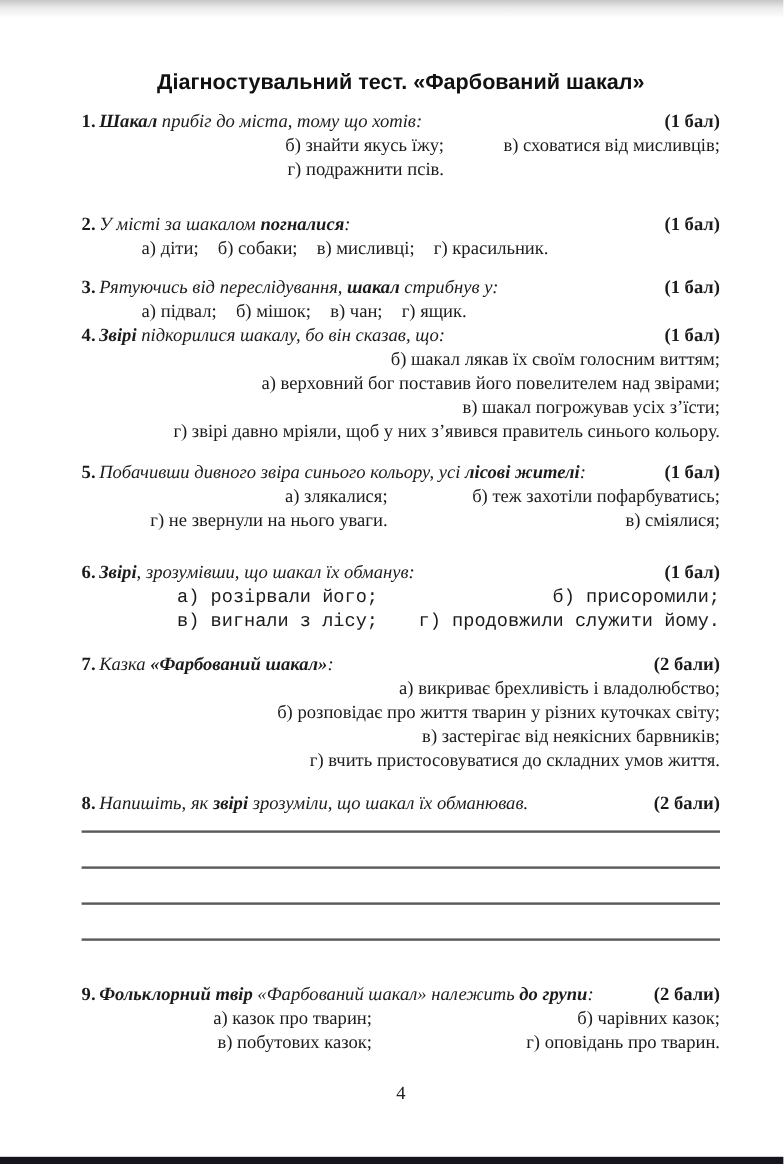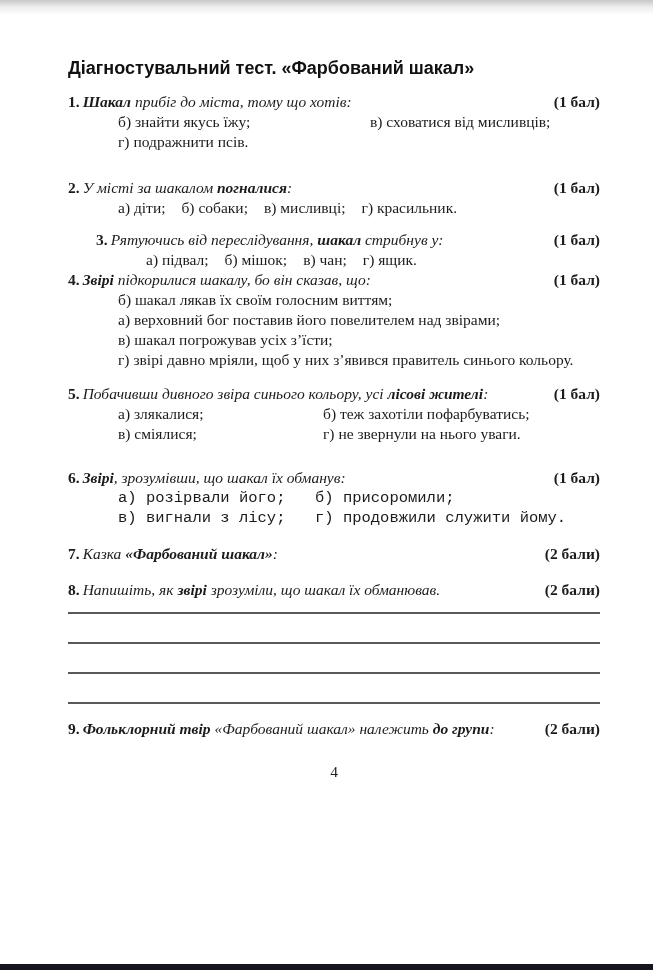--- a/index.html
+++ b/index.html
@@ -14,51 +14,52 @@
   .top-shade {
     position: absolute; top: 0; left: 0; right: 0; height: 15px;
     background: linear-gradient(#c7c7c7 0%, #ececec 45%, #ffffff 100%);
   }
   .bottom-bar {
     position: absolute; bottom: 0; left: 0; right: 0; height: 6px;
     background: #15151d;
   }
   .page { padding: 56px 53px 0 68px; }
   .title {
+    text-align: center;
     font-family: "Liberation Sans", sans-serif;
     font-weight: bold;
     font-size: 18px;
     line-height: 24px;
     color: #111;
   }
-  .question { font-size: 15.5px; line-height: 20px; }
+  .question { font-size: 15.5px; line-height: 20px; text-align: right; }
   .q-head { display: flex; justify-content: space-between; align-items: flex-start; }
   .q-stem { font-style: italic; }
   .q-num { font-style: normal; font-weight: bold; margin-right: 3px; }
   .seg-bi { font-weight: bold; }
   .q-points { font-weight: bold; font-style: normal; white-space: nowrap; margin-left: 8px; }
   .opts-grid { display: grid; padding-left: 50px; }
   .opts-inline { display: flex; gap: 16px; padding-left: 50px; }
   .opts-list { padding-left: 50px; }
   .opt { white-space: nowrap; }
   
   .q-1 .opts-grid { grid-template-columns: 252px 1fr; }
   .q-5 .opts-grid { grid-template-columns: 205px 1fr; }
   .q-6 .opts-grid { grid-template-columns: 197px 1fr; font-family: Liberation Mono, monospace; }
   .q-9 .opts-grid { grid-template-columns: 192px 1fr; }
   
   .q-1 { margin-top: 12px; }
   .q-2 { margin-top: 26px; }
-  .q-3 { margin-top: 12px; margin-left: 28px; }
+  .q-3 { margin-top: 12px; }
   .q-4 { }
   .q-5 { margin-top: 14px; }
   .q-6 { margin-top: 24px; }
   .q-7 { margin-top: 16px; }
   .q-8 { margin-top: 16px; }
-  .q-9 { margin-top: 15px; }
+  .q-9 { margin-top: 35px; }
   .write-lines { }
   .write-line { height: 28px; border-bottom: 2px solid #5a5a5a; }
   .write-line:first-child { height: 12px; }
   .page-number { text-align: center; margin-top: 24px; font-size: 15.5px; color: #222; }
 </style>
 </head>
 <body>
 
 <div class="top-shade"></div>
 
@@ -113,57 +114,69 @@
         </div>
       </div>
       <div class="question q-5">
         <div class="q-head">
           <span class="q-stem"><span class="q-num">5.</span><span class="seg-i">Побачивши дивного звіра синього кольору, усі </span><span class="seg-bi">лісові жителі</span><span class="seg-i">:</span></span>
           <span class="q-points">(1 бал)</span>
         </div>
         <div class="opts-grid">
           <div class="opt">а) злякалися;</div>
           <div class="opt">б) теж захотіли пофарбуватись;</div>
+          <div class="opt">г) не звернули на нього уваги.</div>
           <div class="opt">в) сміялися;</div>
-          <div class="opt">г) не звернули на нього уваги.</div>
         </div>
       </div>
       <div class="question q-6">
         <div class="q-head">
           <span class="q-stem"><span class="q-num">6.</span><span class="seg-bi">Звірі</span><span class="seg-i">, зрозумівши, що шакал їх обманув:</span></span>
           <span class="q-points">(1 бал)</span>
         </div>
         <div class="opts-grid">
           <div class="opt">а) розірвали його;</div>
           <div class="opt">б) присоромили;</div>
           <div class="opt">в) вигнали з лісу;</div>
           <div class="opt">г) продовжили служити йому.</div>
         </div>
       </div>
       <div class="question q-7">
         <div class="q-head">
           <span class="q-stem"><span class="q-num">7.</span><span class="seg-i">Казка </span><span class="seg-bi">«Фарбований шакал»</span><span class="seg-i">:</span></span>
           <span class="q-points">(2 бали)</span>
         </div>
+        <div class="opts-list">
+          <div class="opt">а) викриває брехливість і владолюбство;</div>
+          <div class="opt">б) розповідає про життя тварин у різних куточках світу;</div>
+          <div class="opt">в) застерігає від неякісних барвників;</div>
+          <div class="opt">г) вчить пристосовуватися до складних умов життя.</div>
+        </div>
       </div>
       <div class="question q-8">
         <div class="q-head">
           <span class="q-stem"><span class="q-num">8.</span><span class="seg-i">Напишіть, як </span><span class="seg-bi">звірі</span><span class="seg-i"> зрозуміли, що шакал їх обманював.</span></span>
           <span class="q-points">(2 бали)</span>
         </div>
         <div class="write-lines">
           <div class="write-line"></div>
           <div class="write-line"></div>
           <div class="write-line"></div>
           <div class="write-line"></div>
         </div>
       </div>
       <div class="question q-9">
         <div class="q-head">
           <span class="q-stem"><span class="q-num">9.</span><span class="seg-bi">Фольклорний твір</span><span class="seg-i"> «Фарбований шакал» належить </span><span class="seg-bi">до групи</span><span class="seg-i">:</span></span>
           <span class="q-points">(2 бали)</span>
         </div>
+        <div class="opts-grid">
+          <div class="opt">а) казок про тварин;</div>
+          <div class="opt">б) чарівних казок;</div>
+          <div class="opt">в) побутових казок;</div>
+          <div class="opt">г) оповідань про тварин.</div>
+        </div>
       </div>
     </div>
   <div class="page-number">4</div>
 </div>
 
 <div class="bottom-bar"></div>
 
 </body></html>

